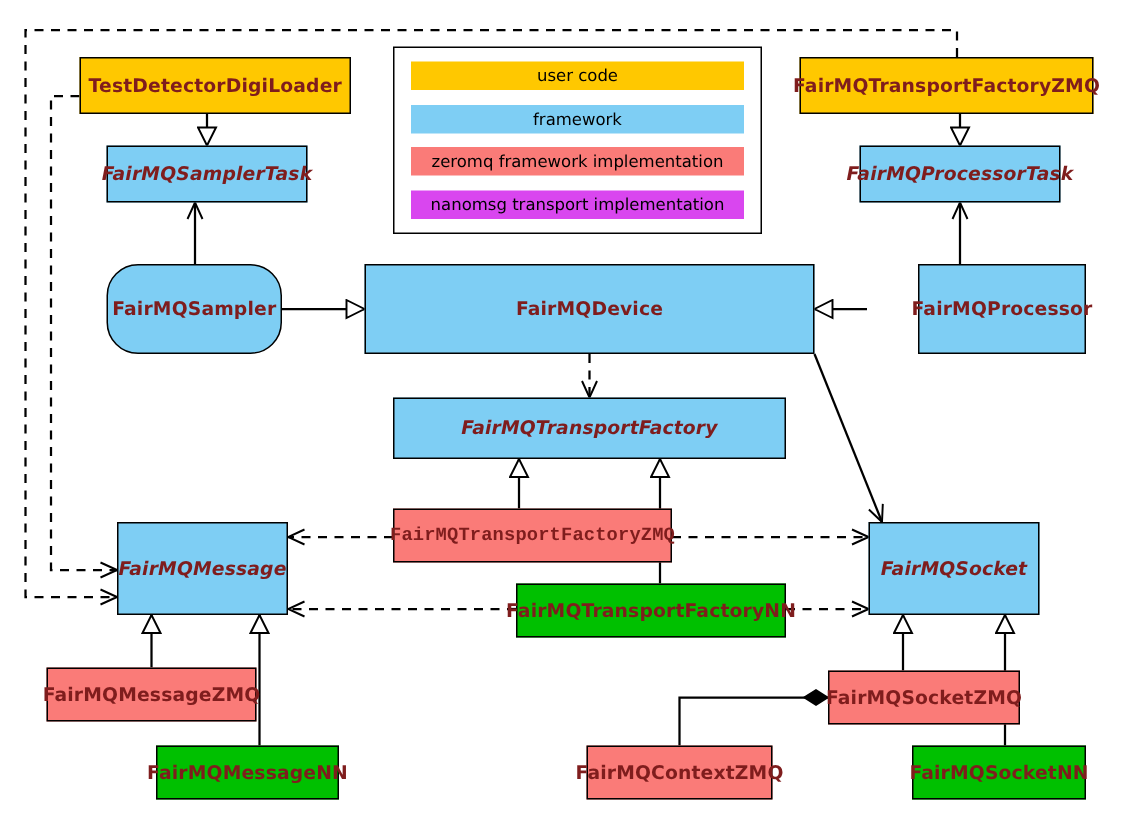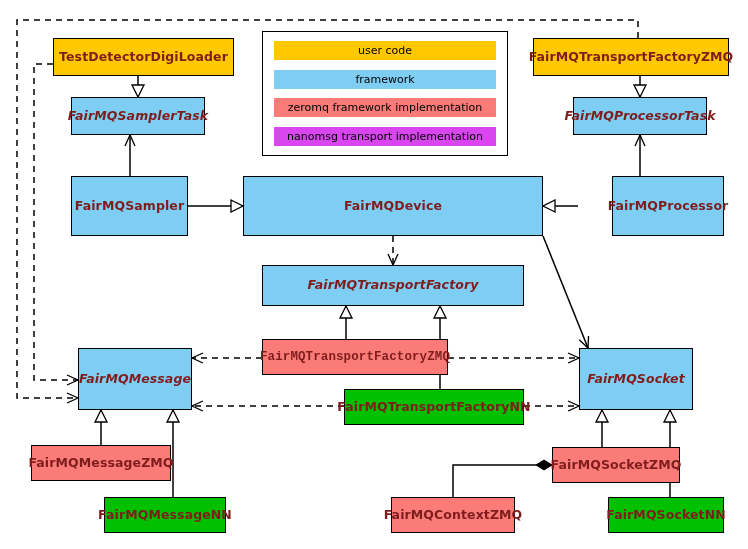--- a/index.html
+++ b/index.html
@@ -152,21 +152,21 @@
     </div>
     <div class="legend-row" style="background: #d946ef;">
       <span>nanomsg transport implementation</span>
     </div>
   </div>
 
   <div class="node usercode" style="left: 53px; top: 38px; width: 181px; height: 38px;">TestDetectorDigiLoader</div>
   <div class="node usercode" style="left: 533px; top: 38px; width: 196px; height: 38px;">FairMQTransportFactoryZMQ</div>
   <div class="node framework abstract" style="left: 71px; top: 97px; width: 134px; height: 38px;">FairMQSamplerTask</div>
   <div class="node framework abstract" style="left: 573px; top: 97px; width: 134px; height: 38px;">FairMQProcessorTask</div>
-  <div class="node framework" style="left: 71px; top: 176px; width: 117px; height: 60px;">FairMQSampler</div>
+  <div class="node framework" style="left: 71px; top: 176px; width: 117px; height: 60px; border-radius: 21px;">FairMQSampler</div>
   <div class="node framework" style="left: 243px; top: 176px; width: 300px; height: 60px;">FairMQDevice</div>
   <div class="node framework" style="left: 612px; top: 176px; width: 112px; height: 60px;">FairMQProcessor</div>
   <div class="node framework abstract" style="left: 262px; top: 265px; width: 262px; height: 41px;">FairMQTransportFactory</div>
   <div class="node zmq" style="left: 262px; top: 339px; width: 186px; height: 36px; font-family: Liberation Mono, monospace;">FairMQTransportFactoryZMQ</div>
   <div class="node nn" style="left: 344px; top: 389px; width: 180px; height: 36px;">FairMQTransportFactoryNN</div>
   <div class="node framework abstract" style="left: 78px; top: 348px; width: 114px; height: 62px;">FairMQMessage</div>
   <div class="node framework abstract" style="left: 579px; top: 348px; width: 114px; height: 62px;">FairMQSocket</div>
   <div class="node zmq" style="left: 31px; top: 445px; width: 140px; height: 36px;">FairMQMessageZMQ</div>
   <div class="node nn" style="left: 104px; top: 497px; width: 122px; height: 36px;">FairMQMessageNN</div>
   <div class="node zmq" style="left: 552px; top: 447px; width: 128px; height: 36px;">FairMQSocketZMQ</div>

